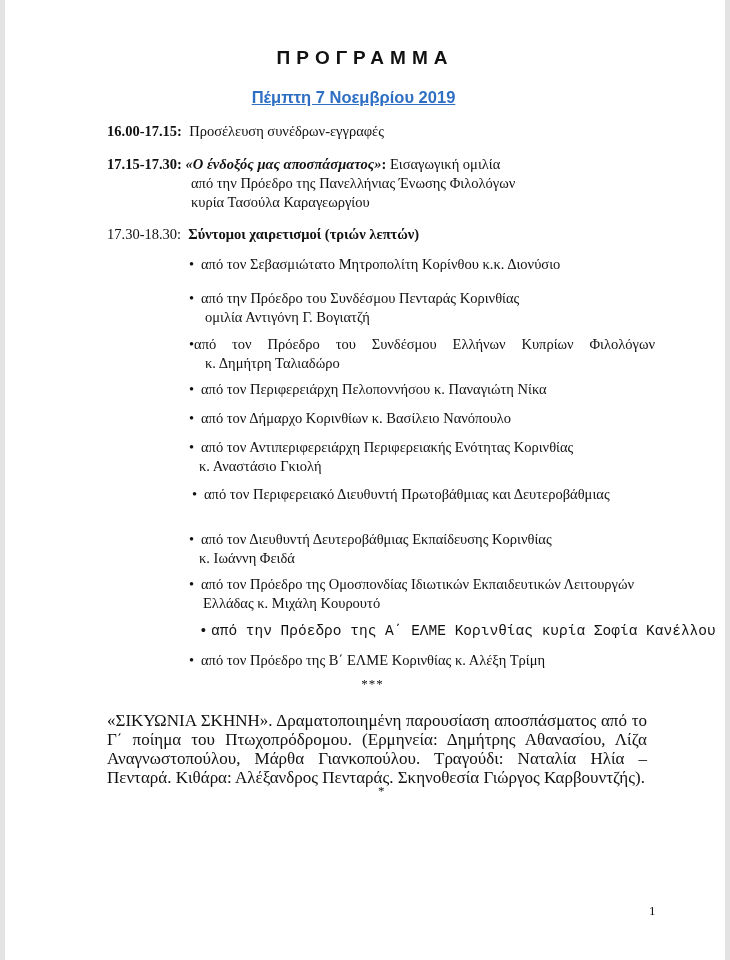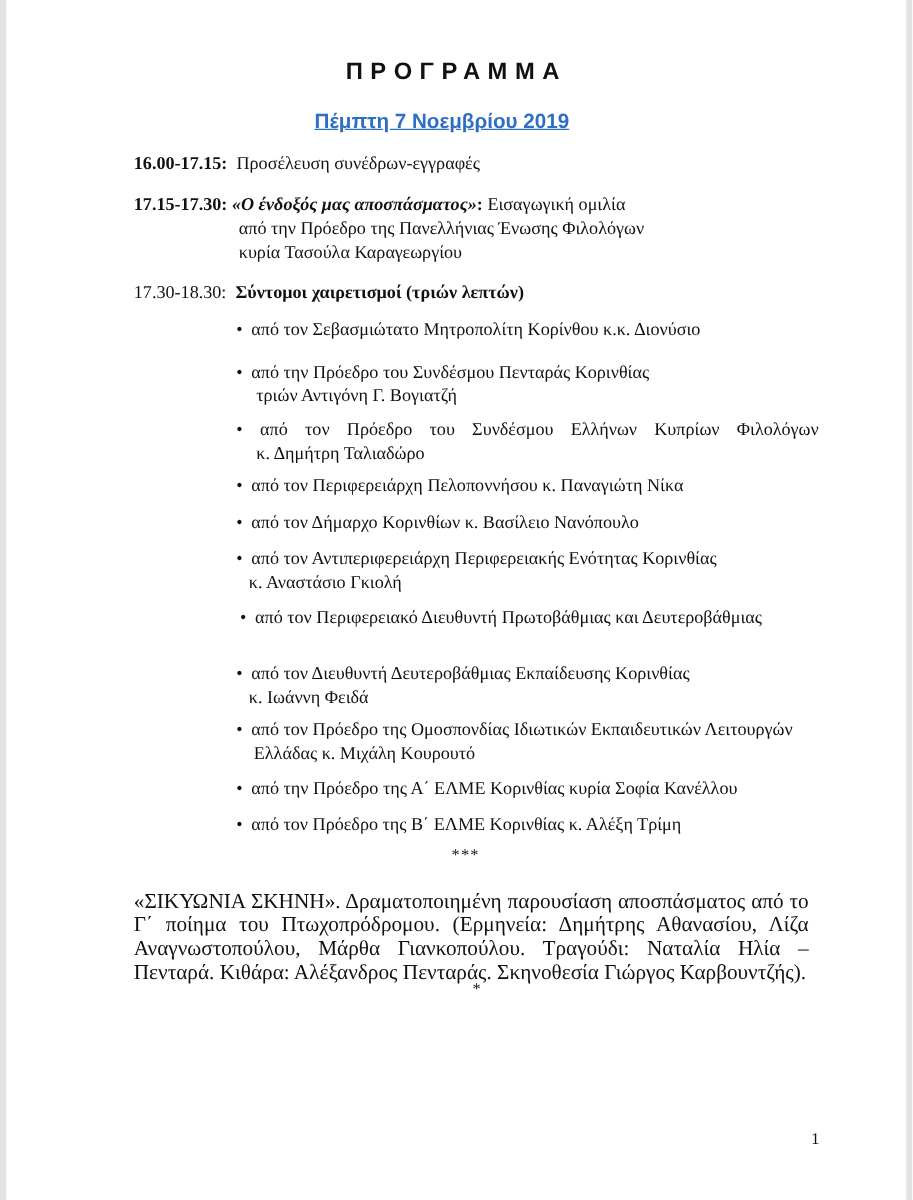--- a/index.html
+++ b/index.html
@@ -59,27 +59,27 @@
   <span>17.30-18.30:</span>&nbsp;
   <span class="b">Σύντομοι χαιρετισμοί (τριών λεπτών)</span>
 </div>
 
 <div class="bullet" style="top:255px;left:189px;">
   <span class="dot">•</span><span>από τον Σεβασμιώτατο Μητροπολίτη Κορίνθου κ.κ. Διονύσιο</span>
 </div>
 
 <div class="bullet" style="top:289px;left:189px;">
   <span class="dot">•</span><span>από την Πρόεδρο του Συνδέσμου Πενταράς Κορινθίας</span><br>
-  <span style="padding-left:16px;">τριών Αντιγόνη Γ. Βογιατζή</span>
+  <span style="padding-left:16px;">ομιλία Αντιγόνη Γ. Βογιατζή</span>
 </div>
 
 <div class="bullet" style="top:335px;left:189px;width:466px;">
   <div style="display:flex;justify-content:space-between;">
     <span>•</span>
-    <span style="flex:1;margin-left:14px;text-align:justify;text-align-last:justify;">από τον Πρόεδρο του Συνδέσμου Ελλήνων Κυπρίων Φιλολόγων</span>
+    <span style="flex:1;text-align:justify;text-align-last:justify;">από τον Πρόεδρο του Συνδέσμου Ελλήνων Κυπρίων Φιλολόγων</span>
   </div>
   <span style="padding-left:16px;">κ. Δημήτρη Ταλιαδώρο</span>
 </div>
 
 <div class="bullet" style="top:380px;left:189px;">
   <span class="dot">•</span><span>από τον Περιφερειάρχη Πελοποννήσου κ. Παναγιώτη Νίκα</span>
 </div>
 
 <div class="bullet" style="top:409px;left:189px;">
   <span class="dot">•</span><span>από τον Δήμαρχο Κορινθίων κ. Βασίλειο Νανόπουλο</span>
@@ -97,21 +97,21 @@
 <div class="bullet" style="top:530px;left:189px;">
   <span class="dot">•</span><span>από τον Διευθυντή Δευτεροβάθμιας Εκπαίδευσης Κορινθίας</span><br>
   <span style="padding-left:10px;">κ. Ιωάννη Φειδά</span>
 </div>
 
 <div class="bullet" style="top:575px;left:189px;">
   <span class="dot">•</span><span>από τον Πρόεδρο της Ομοσπονδίας  Ιδιωτικών Εκπαιδευτικών Λειτουργών</span><br>
   <span style="padding-left:14px;">Ελλάδας κ. Μιχάλη Κουρουτό</span>
 </div>
 
-<div class="bullet" style="top:622px;left:189px;">
+<div class="bullet" style="top:622px;left:199px;font-family:Liberation Mono, monospace;">
   <span class="dot">•</span><span>από την Πρόεδρο της Α΄ ΕΛΜΕ Κορινθίας κυρία Σοφία Κανέλλου</span>
 </div>
 
 <div class="bullet" style="top:651px;left:189px;">
   <span class="dot">•</span><span>από τον Πρόεδρο της Β΄ ΕΛΜΕ Κορινθίας κ. Αλέξη Τρίμη</span>
 </div>
 
 <div class="stars">***</div>
 
 <div class="para">«ΣΙΚΥΩΝΙΑ ΣΚΗΝΗ». Δραματοποιημένη παρουσίαση αποσπάσματος από το Γ΄ ποίημα του Πτωχοπρόδρομου. (Ερμηνεία: Δημήτρης Αθανασίου, Λίζα Αναγνωστοπούλου, Μάρθα Γιανκοπούλου. Τραγούδι: Ναταλία Ηλία – Πενταρά. Κιθάρα: Αλέξανδρος Πενταράς. Σκηνοθεσία Γιώργος Καρβουντζής).</div>

